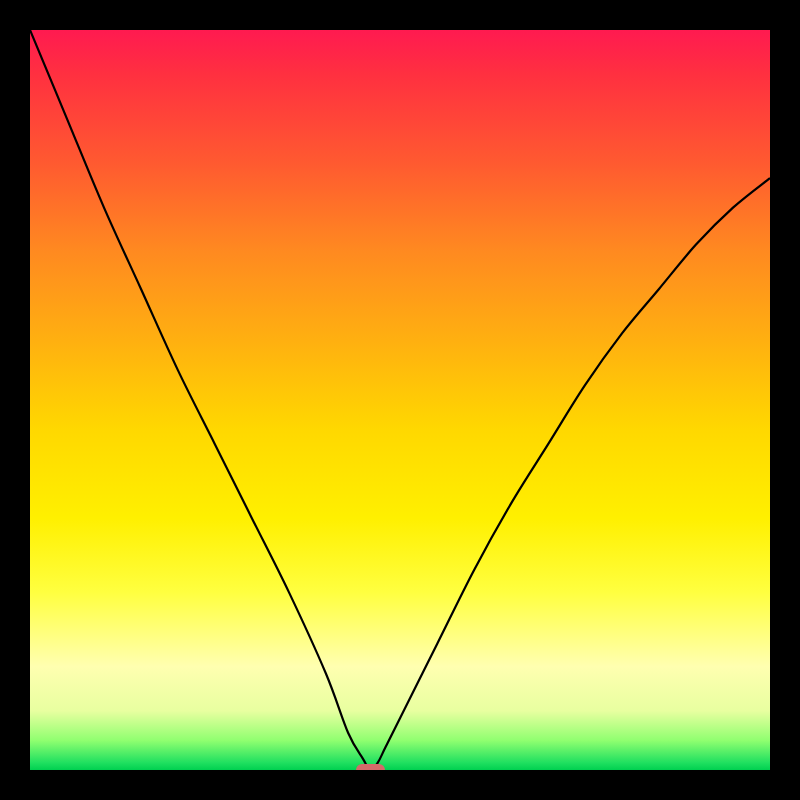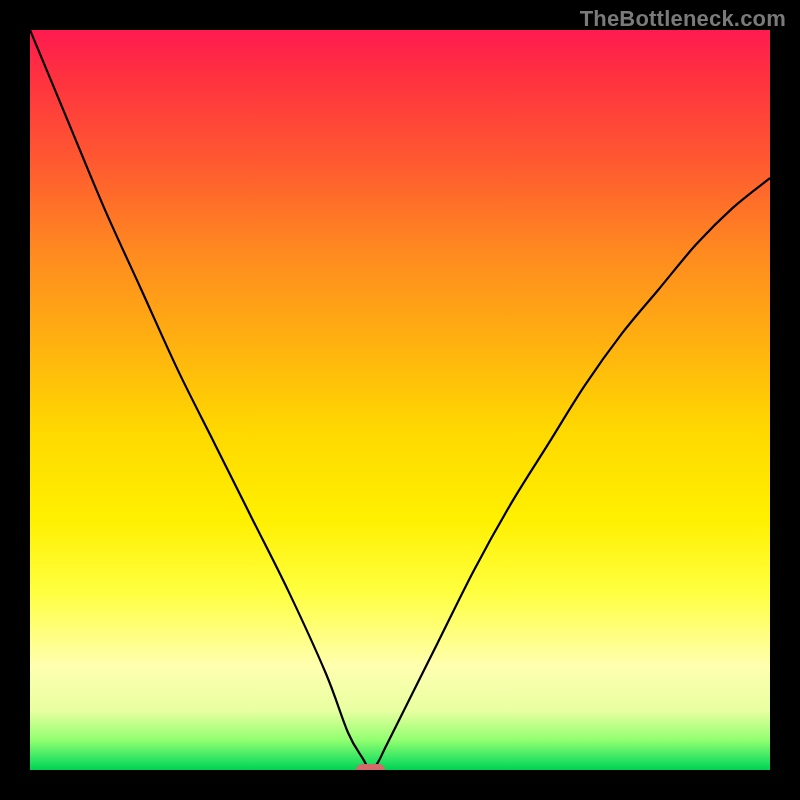--- a/index.html
+++ b/index.html
@@ -73,14 +73,13 @@
 <div class="frame">
 
   <div class="plot">
     <div class="gradient"></div>
     <svg class="curve" viewBox="0 0 740 740" preserveAspectRatio="none">
       <path id="curve-path" d="M 0 0 C 6.166666666666667 14.799999999999992, 24.666666666666664 59.199999999999946, 37 88.79999999999995 C 49.333333333333336 118.39999999999996, 61.666666666666664 149.23333333333335, 74 177.60000000000002 C 86.33333333333333 205.9666666666667, 98.66666666666667 231.86666666666667, 111 259 C 123.33333333333333 286.1333333333333, 135.66666666666666 314.5, 148 340.4 C 160.33333333333334 366.29999999999995, 172.66666666666666 389.7333333333333, 185 414.4 C 197.33333333333334 439.06666666666666, 209.66666666666666 463.7333333333333, 222 488.4 C 234.33333333333334 513.0666666666666, 246.66666666666666 536.5, 259 562.4 C 271.3333333333333 588.3, 286.1333333333333 620.3666666666666, 296 643.8 C 305.8666666666667 667.2333333333333, 312.0333333333333 688.8166666666666, 318.2 703 C 324.3666666666667 717.1833333333334, 329.3 722.7333333333333, 333 728.9 C 336.7 735.0666666666666, 337.9333333333334 739.3833333333333, 340.40000000000003 740 C 342.8666666666667 740.6166666666667, 345.3333333333333 736.3000000000001, 347.79999999999995 732.6 C 350.2666666666666 728.9, 351.5 725.1999999999999, 355.2 717.8 C 358.9 710.4, 361.3666666666667 705.4666666666667, 370 688.2 C 378.6333333333333 670.9333333333334, 394.66666666666674 638.8666666666667, 407.00000000000006 614.2 C 419.33333333333337 589.5333333333334, 431.6666666666667 563.6333333333334, 444 540.2 C 456.3333333333333 516.7666666666667, 468.6666666666667 494.5666666666667, 481 473.6 C 493.3333333333333 452.6333333333333, 505.6666666666667 434.1333333333333, 518 414.4 C 530.3333333333334 394.66666666666663, 542.6666666666666 373.7, 555 355.2 C 567.3333333333334 336.7, 579.6666666666666 319.4333333333334, 592 303.40000000000003 C 604.3333333333334 287.3666666666667, 616.6666666666666 273.8, 629 259 C 641.3333333333334 244.2, 653.6666666666666 228.16666666666669, 666 214.60000000000002 C 678.3333333333334 201.03333333333336, 690.6666666666666 188.70000000000002, 703 177.60000000000002 C 715.3333333333334 166.50000000000003, 733.8333333333334 152.93333333333334, 740 148"></path>
     </svg>
     <div class="minbar" id="minbar" style="left: 325.6px; width: 29.6px; background: rgb(212, 106, 106);"></div>
   </div>
 
-  <div class="watermark">TheBottleneck.com</div>
 </div>
 
 </body></html>

